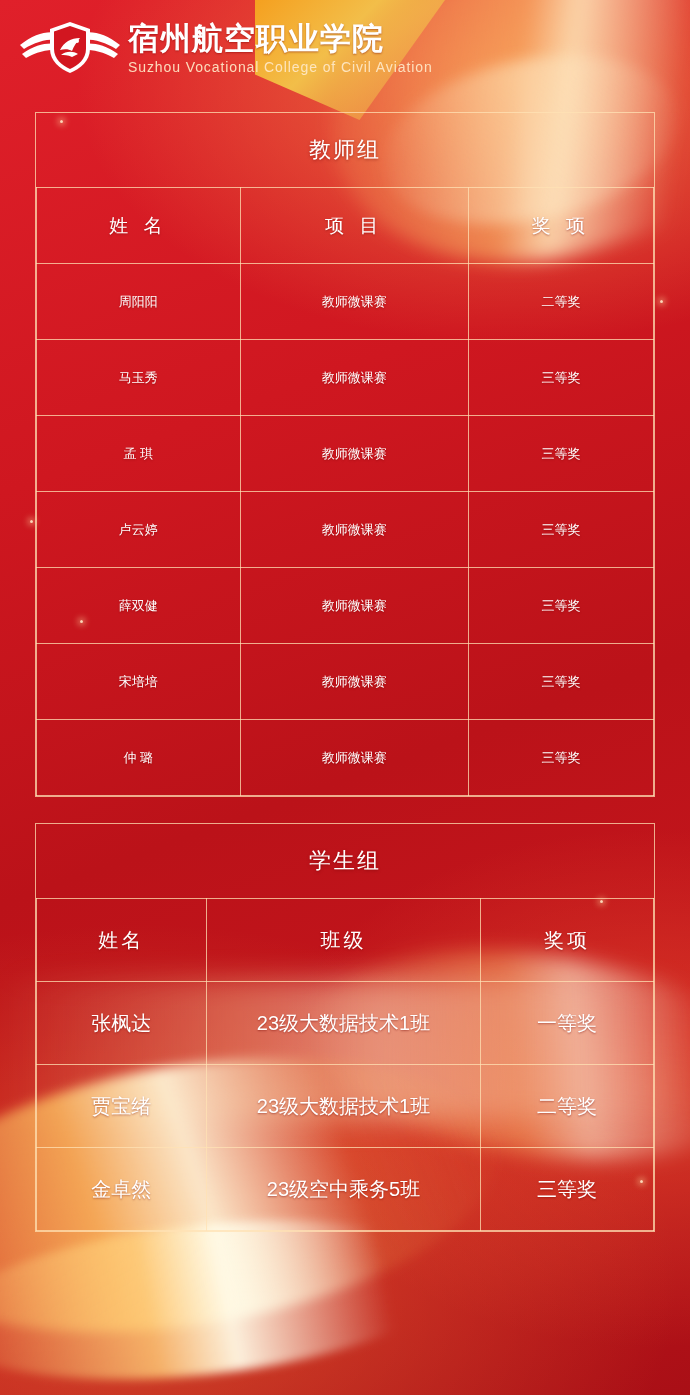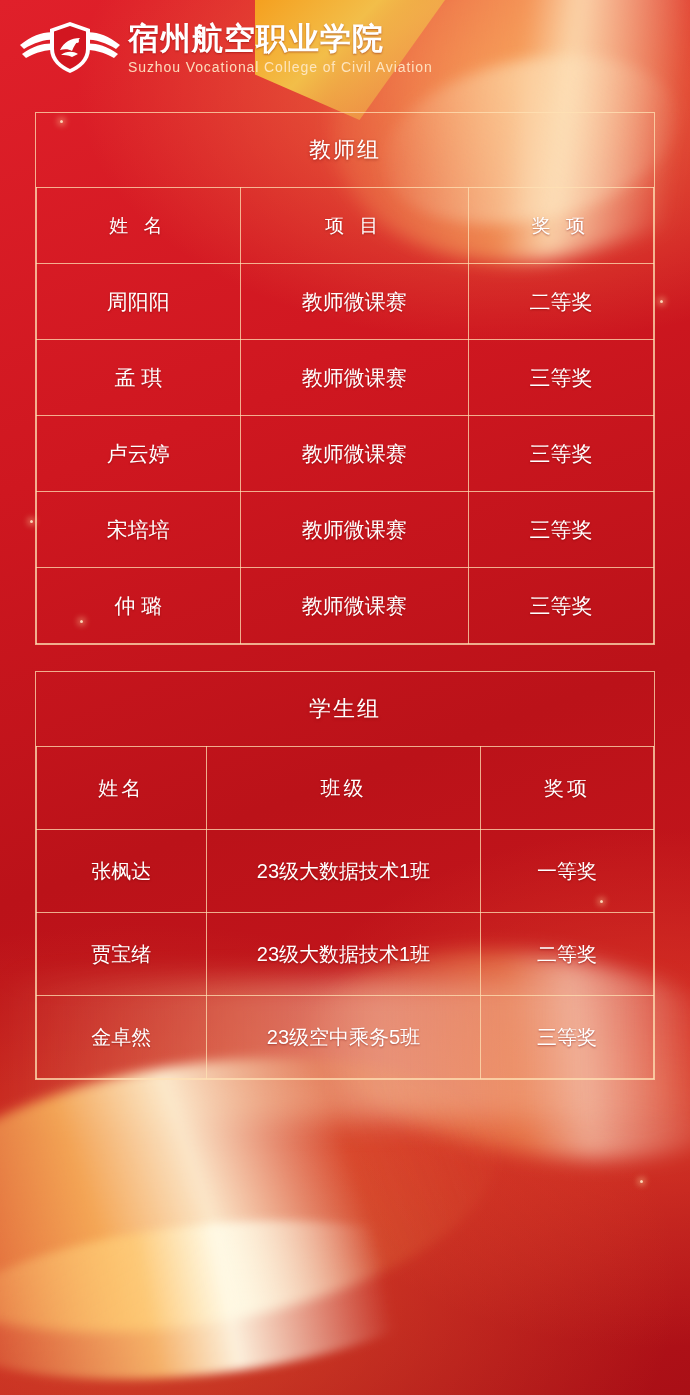--- a/index.html
+++ b/index.html
@@ -161,21 +161,21 @@
   }
   table {
     width: 100%;
     border-collapse: collapse;
     table-layout: fixed;
   }
   th, td {
     border: 1px solid rgba(255,226,180,0.75);
     text-align: center;
     color: #ffffff;
-    font-size: 21px;
+    font-size: 13px;
     height: 73px;
     font-family: "Liberation Sans", sans-serif;
     font-weight: normal;
     text-shadow: 0 1px 2px rgba(110,0,0,0.45);
   }
   th {
     letter-spacing: 5px;
     font-size: 19px;
   }
   th.no-space { letter-spacing: 1px; }
@@ -250,26 +250,36 @@
           <th>奖 项</th>
         </tr>
       </thead>
       <tbody>
         <tr>
           <td>周阳阳</td>
           <td>教师微课赛</td>
           <td>二等奖</td>
         </tr>
         <tr>
+          <td>马玉秀</td>
+          <td>教师微课赛</td>
+          <td>三等奖</td>
+        </tr>
+        <tr>
           <td>孟 琪</td>
           <td>教师微课赛</td>
           <td>三等奖</td>
         </tr>
         <tr>
           <td>卢云婷</td>
+          <td>教师微课赛</td>
+          <td>三等奖</td>
+        </tr>
+        <tr>
+          <td>薛双健</td>
           <td>教师微课赛</td>
           <td>三等奖</td>
         </tr>
         <tr>
           <td>宋培培</td>
           <td>教师微课赛</td>
           <td>三等奖</td>
         </tr>
         <tr>
           <td>仲 璐</td>

